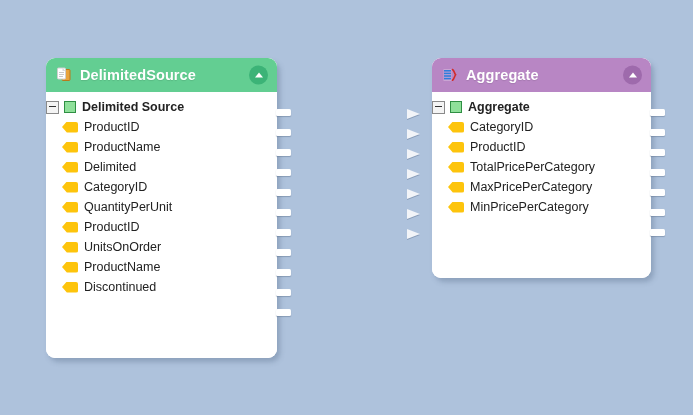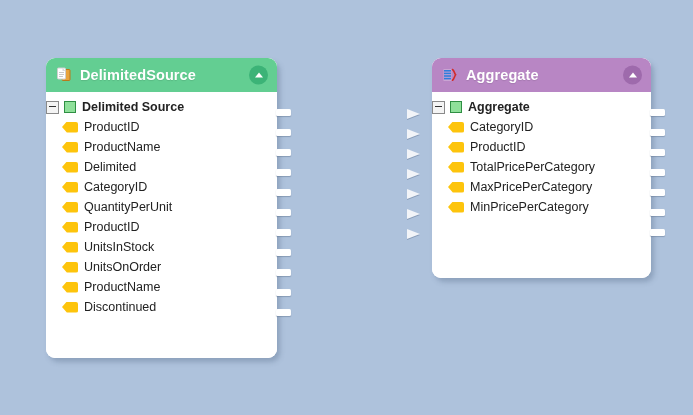--- a/index.html
+++ b/index.html
@@ -218,25 +218,20 @@
           <span class="row-label">QuantityPerUnit</span>
         </div>
         <div class="tree-row">
           <span class="tag-indent"></span>
           <span class="tag"></span>
           <span class="row-label">ProductID</span>
         </div>
         <div class="tree-row">
           <span class="tag-indent"></span>
           <span class="tag"></span>
-          <span class="row-label">UnitsInStock</span>
-        </div>
-        <div class="tree-row">
-          <span class="tag-indent"></span>
-          <span class="tag"></span>
           <span class="row-label">UnitsOnOrder</span>
         </div>
         <div class="tree-row">
           <span class="tag-indent"></span>
           <span class="tag"></span>
           <span class="row-label">ProductName</span>
         </div>
         <div class="tree-row">
           <span class="tag-indent"></span>
           <span class="tag"></span>

